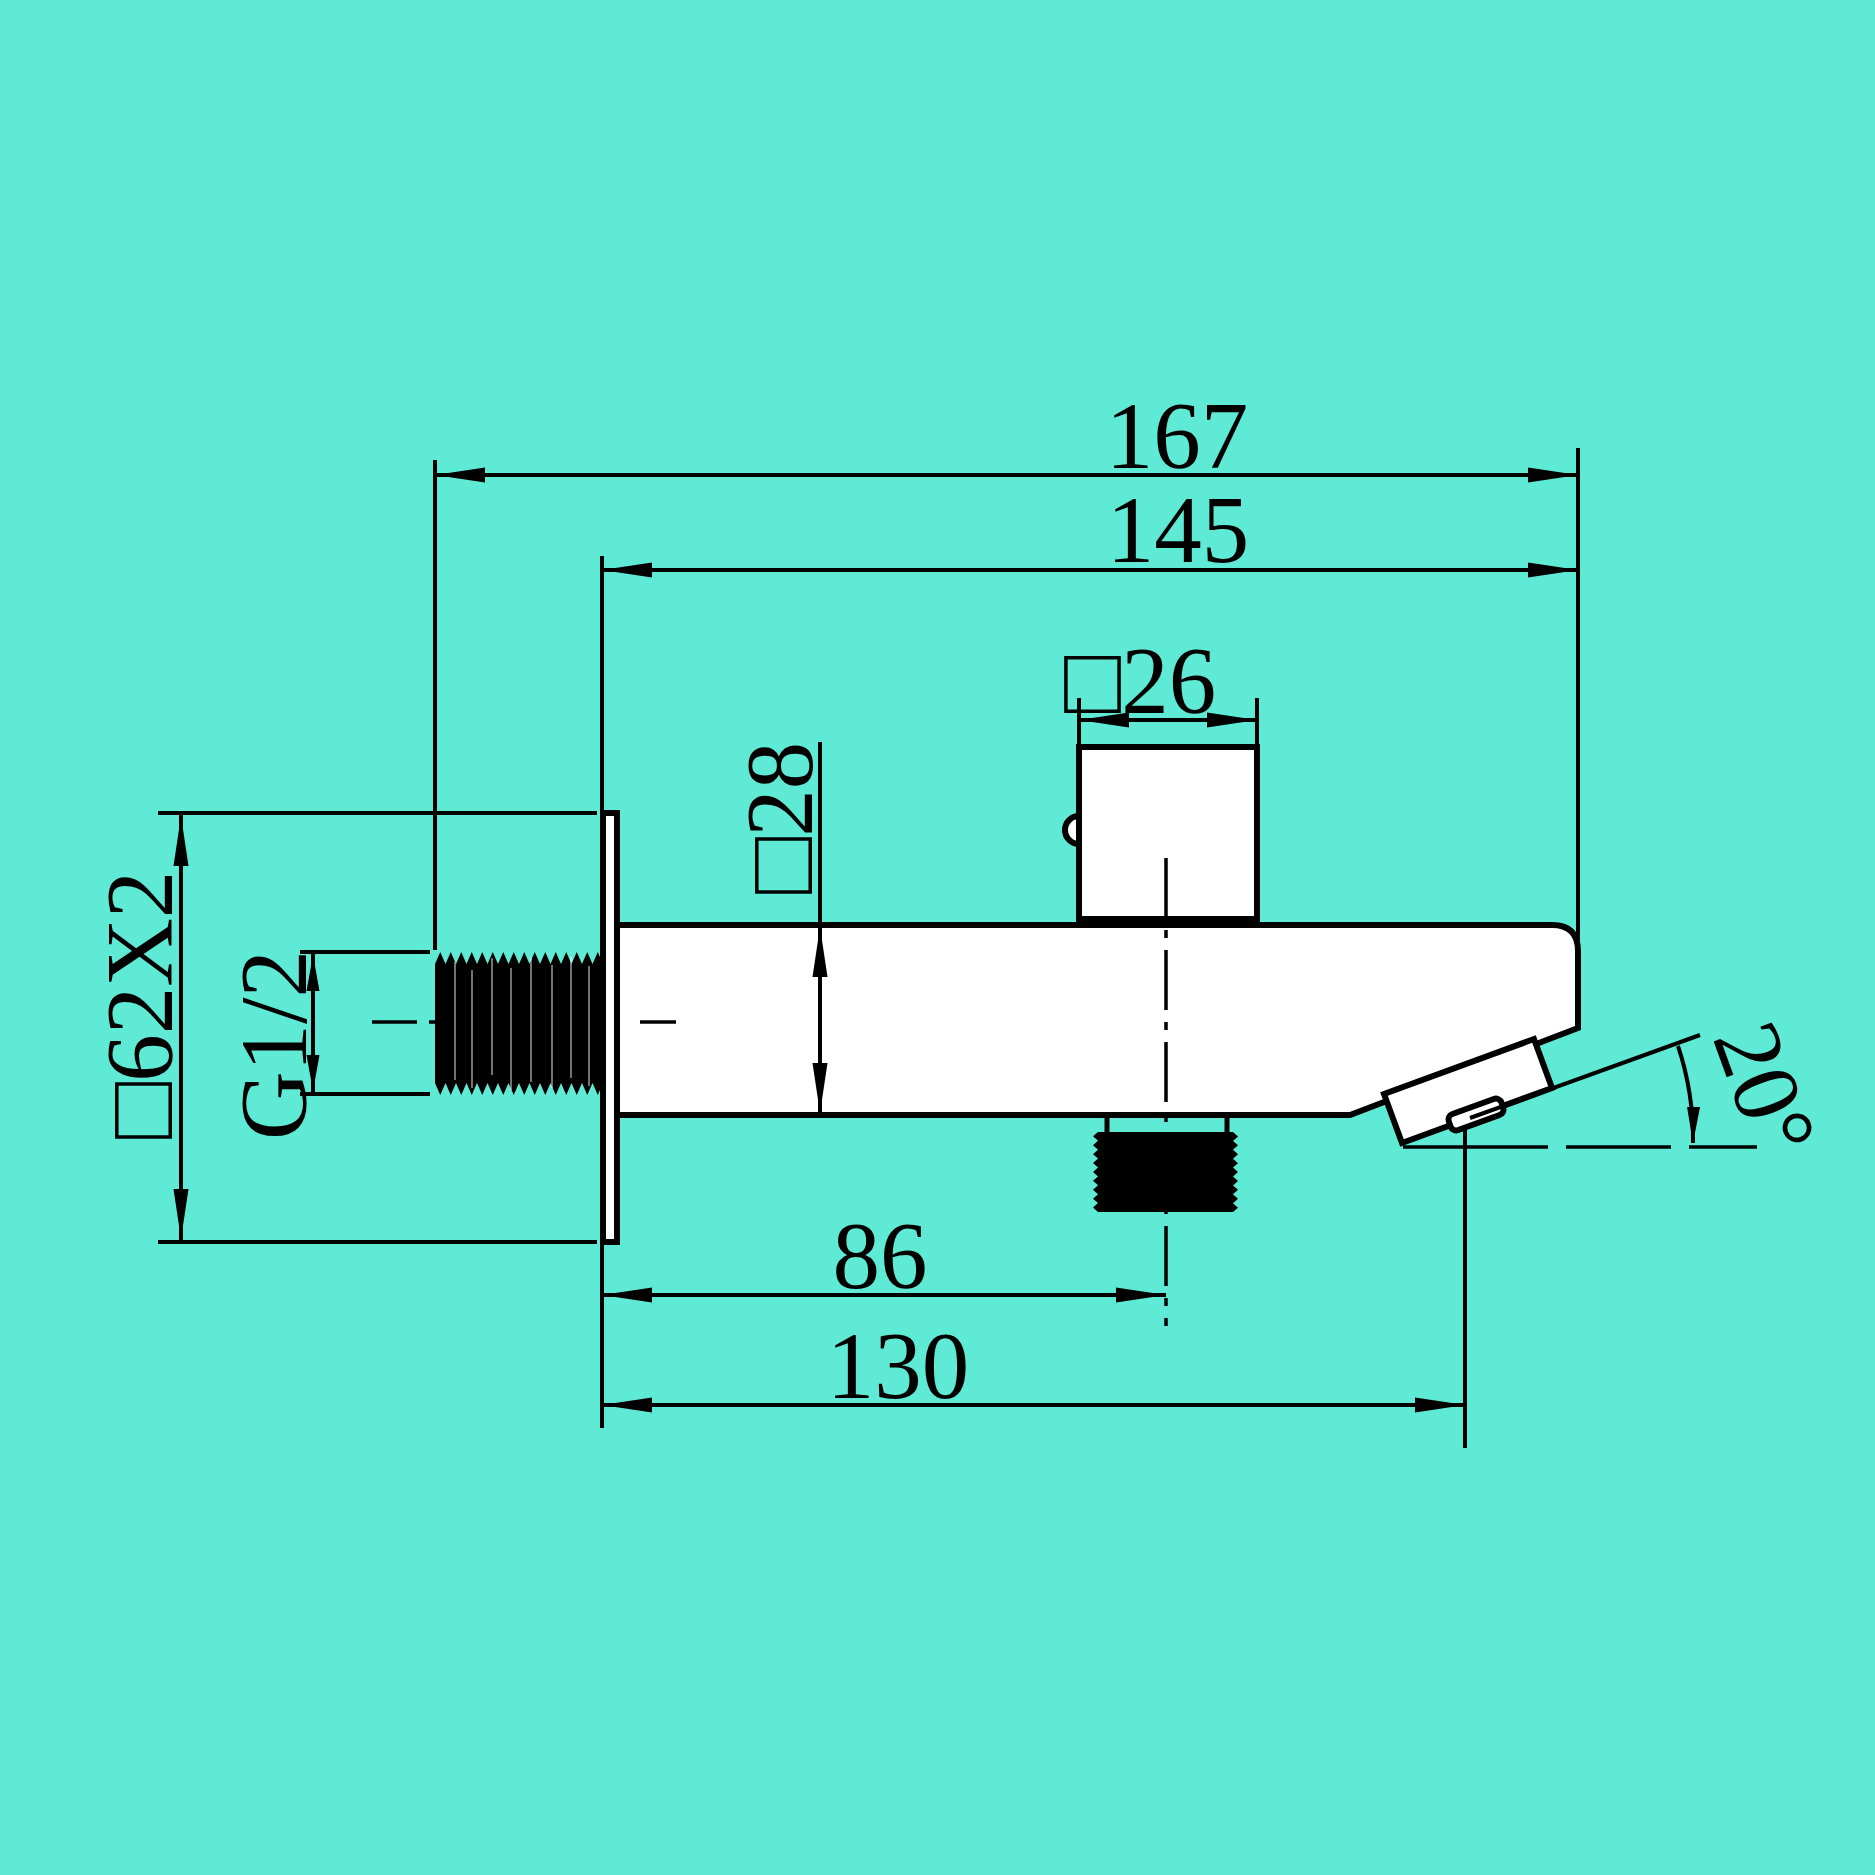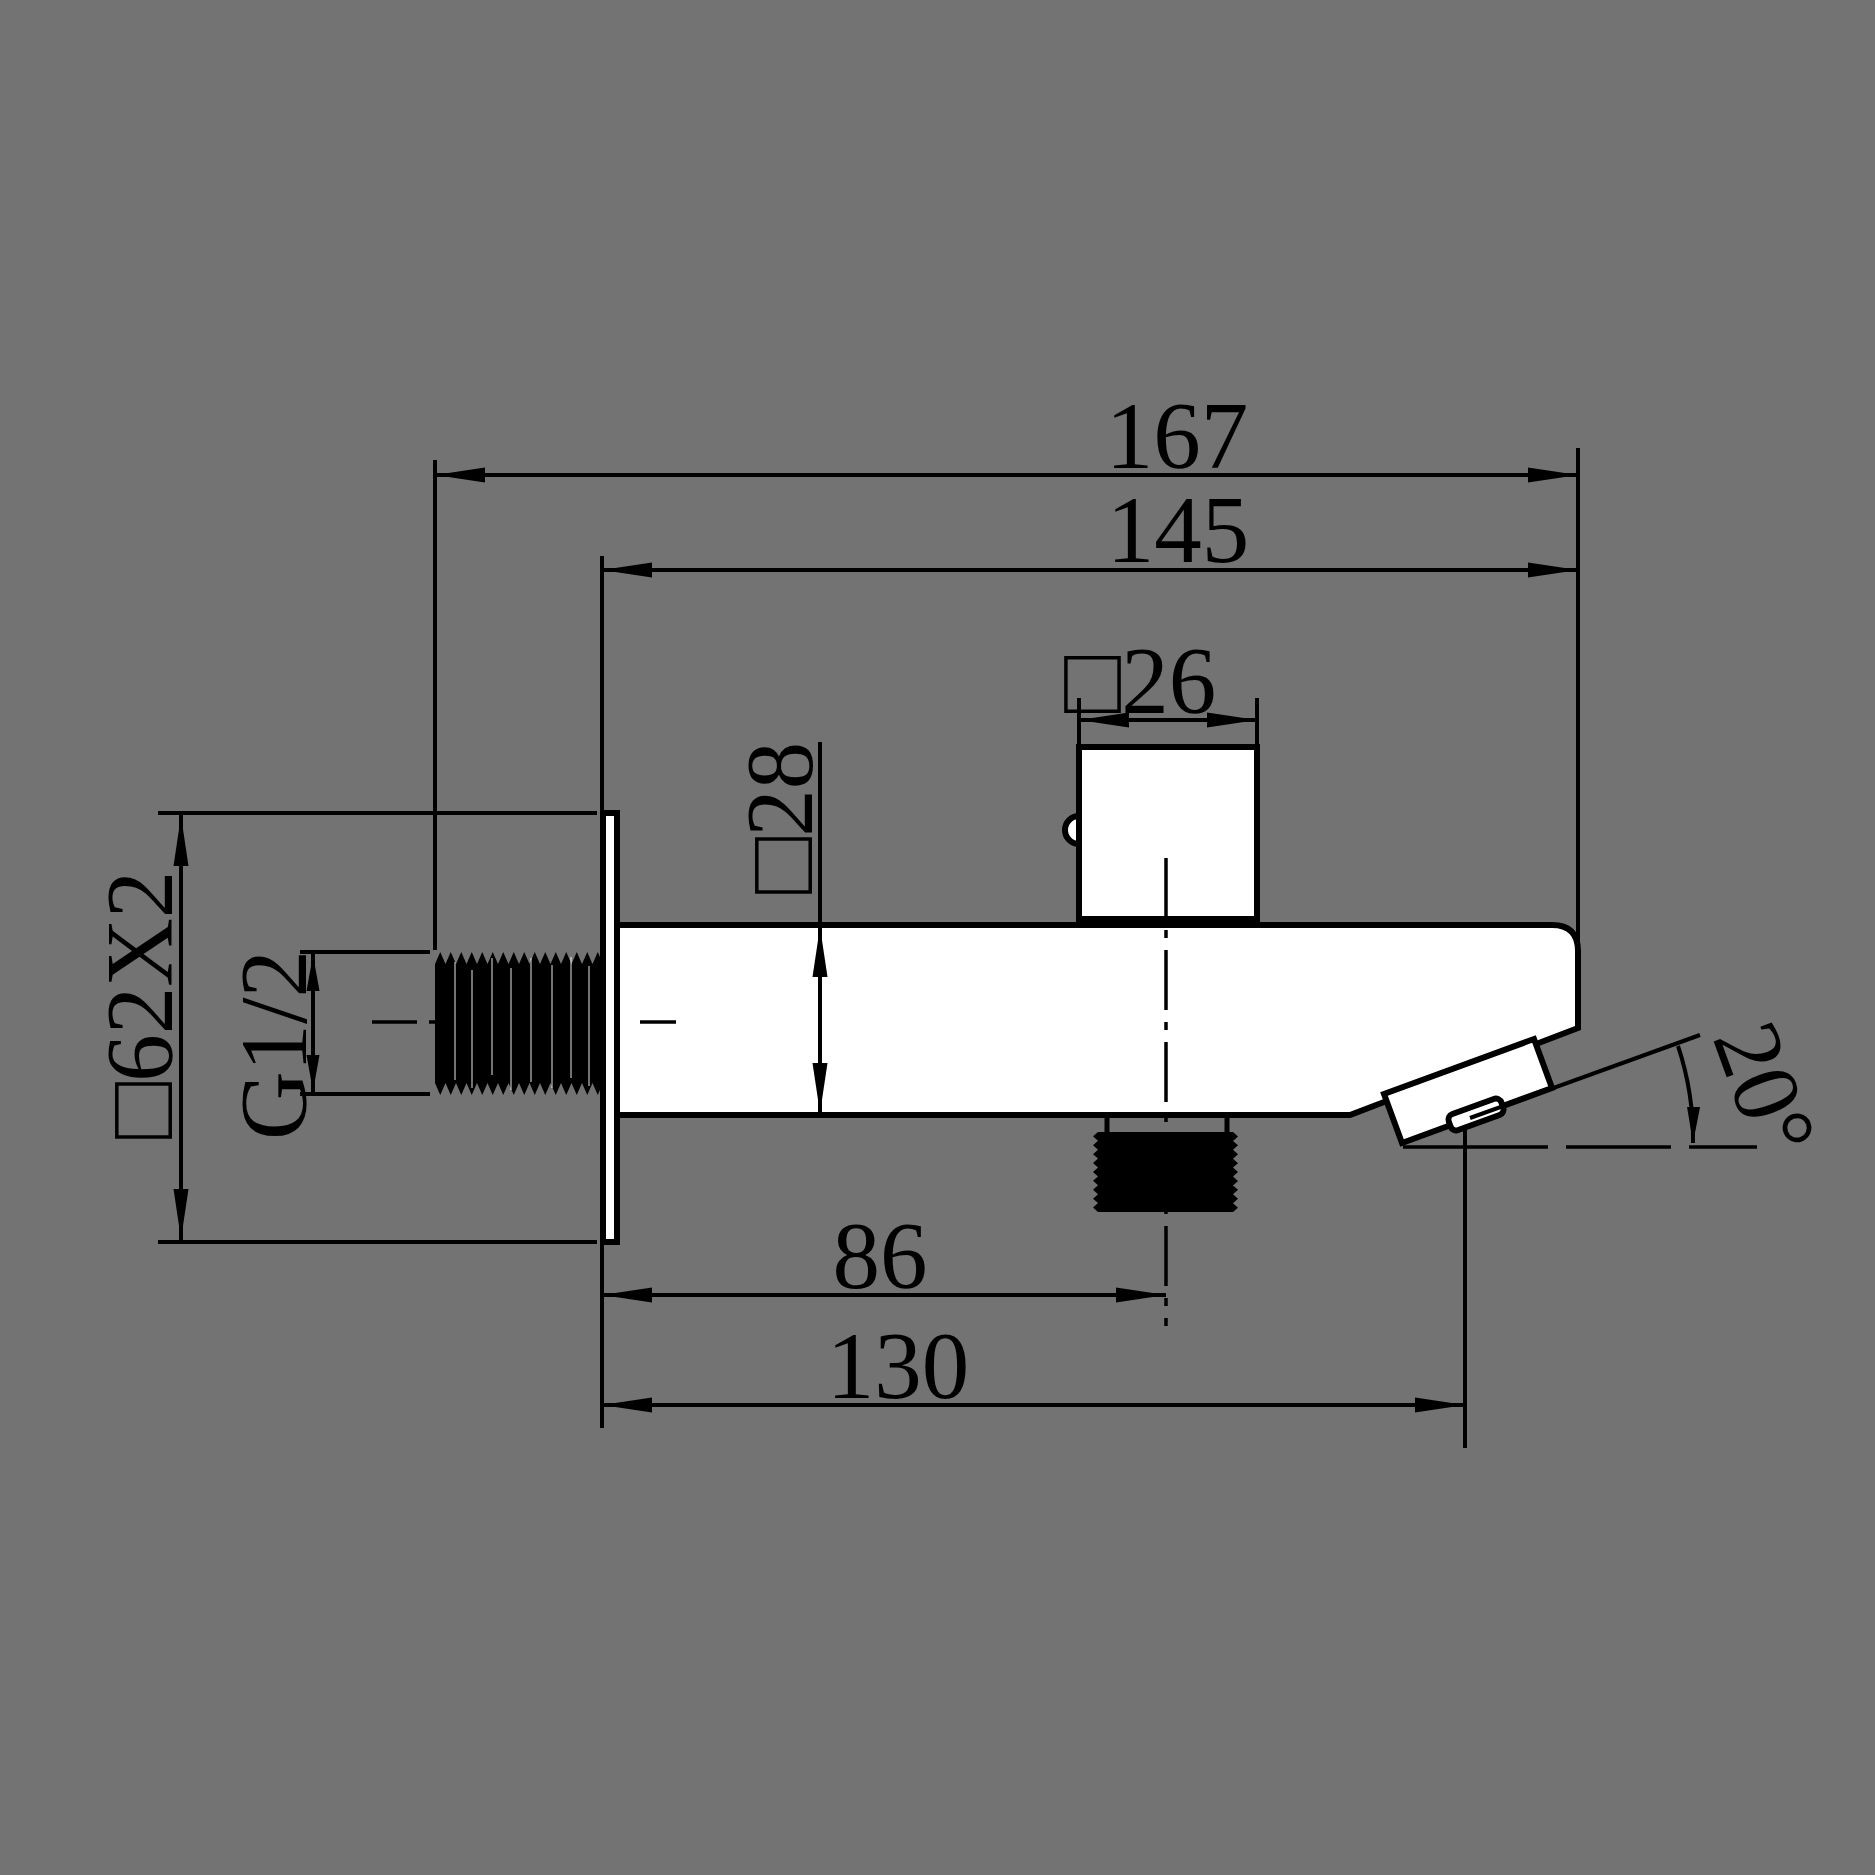--- a/index.html
+++ b/index.html
@@ -1,16 +1,16 @@
 <!DOCTYPE html>
 <html><head>
 <meta charset="utf-8">
 <style>
   html,body{margin:0;padding:0;background:#e8e8e8;}
-  .sheet{position:relative;width:1875px;height:1875px;background:#737373;margin:0 auto;
+  .sheet{position:relative;width:1875px;height:1875px;background:#5eead4;margin:0 auto;
          font-family:"Liberation Serif", serif;}
   svg{position:absolute;left:0;top:0;}
   text{fill:#000;font-family:"Liberation Serif", serif;}
   .dim-text{font-size:95px;}
   .outline{fill:#ffffff;stroke:#000;stroke-width:6;stroke-linejoin:miter;}
   .thin{fill:none;stroke:#000;stroke-width:4;}
   .cline{fill:none;stroke:#000;stroke-width:3.5;}
   .solidblk{fill:#000;stroke:none;}
 </style>
 </head>

